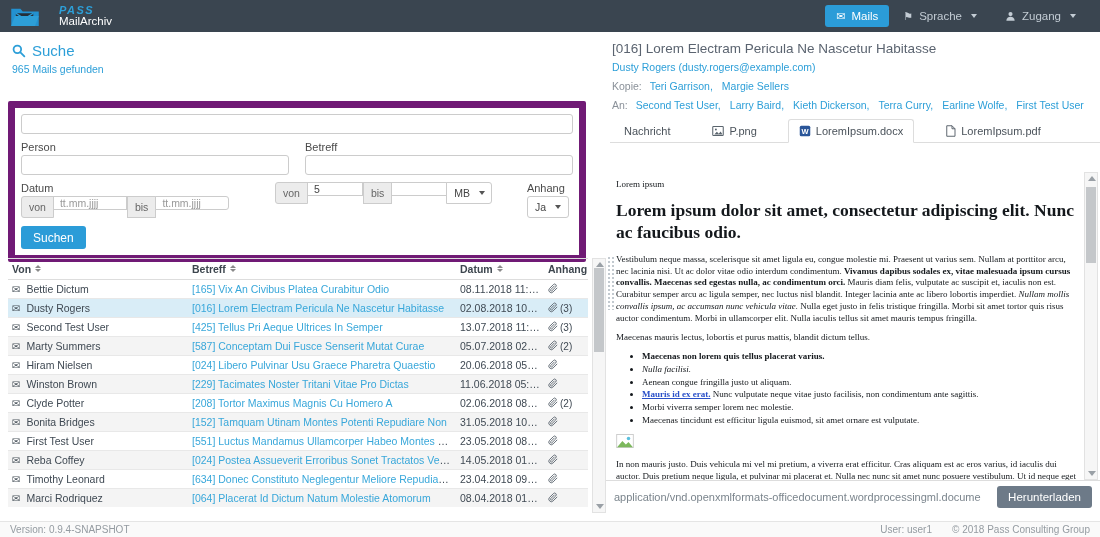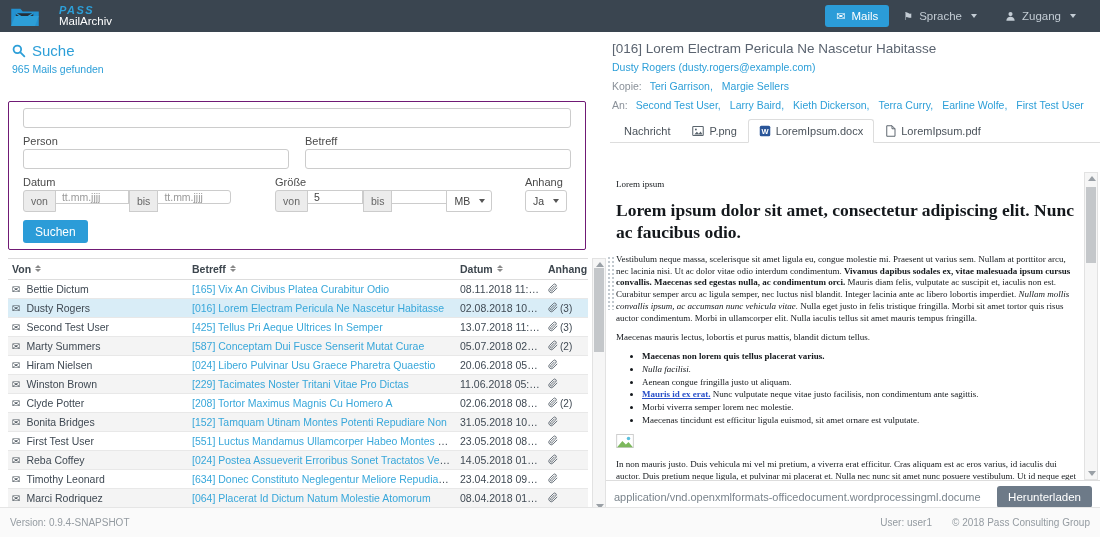--- a/index.html
+++ b/index.html
@@ -24,22 +24,22 @@
   .caret.dark{border-top-color:#555;}
 
   
   .main{position:absolute;top:32px;left:0;right:0;bottom:24px;background:#fff;}
   .left-pane{position:absolute;left:0;top:0;width:590px;bottom:0;overflow:hidden;}
   .right-pane{position:absolute;left:606px;top:0;right:0;bottom:0;overflow:hidden;}
 
   
   .search-head{margin:10px 0 0 12px;color:#2d9fd8;font-size:15px;display:flex;align-items:center;gap:6px;}
   .result-count{margin:4px 0 0 12px;color:#2d9fd8;font-size:10.5px;}
-  .search-panel{position:absolute;left:8px;top:69px;width:578px;border:1px solid #701a75;
-    border-radius:2px;padding:6px 14px;}
+  .search-panel{position:absolute;left:8px;top:69px;width:578px;border:7px solid #701a75;
+    border-radius:2px;padding:6px 6px;}
   input.text{height:20px;border:1px solid #ccc;border-radius:3px;font-size:10.5px;
     padding:2px 6px;color:#444;width:100%;outline:none;}
   input.text::placeholder{color:#999;}
   .frow{margin-top:7px;}
   .row2{display:flex;gap:16px;}
   .col{flex:1;}
   label{display:block;font-size:11px;color:#4a4a4a;margin-bottom:3px;height:11px;}
   .row3{display:flex;}
   .f-datum{width:230px;}
   .f-groesse{width:252px;margin-left:24px;}
@@ -87,21 +87,21 @@
   .list-scrollbar .sb-thumb{top:9px;height:84px;}
   .splitter{position:absolute;left:607px;top:224px;width:8px;height:54px;cursor:col-resize;
     background-image:radial-gradient(#c2c9cf 1px,transparent 1.2px);background-size:4px 4px;}
 
   
   .msg-subject{margin:9px 0 0 6px;font-size:13.5px;color:#5b6470;}
   .msg-from{margin:5px 0 0 6px;font-size:10.5px;color:#2d9fd8;}
   .meta-row{margin:7px 0 0 6px;font-size:10.5px;color:#8a9199;display:flex;align-items:center;}
   .meta-label{margin-right:8px;}
   .meta-links a{color:#2d9fd8;margin-right:9px;}
-  .tabs{margin:8px 0 0 4px;display:flex;border-bottom:1px solid #ddd;padding-left:3px;align-items:flex-end;}
+  .tabs{margin:8px 0 0 4px;display:flex;border-bottom:1px solid #ddd;padding-left:3px;align-items:flex-end;gap:20px;}
   .tab{padding:5px 10px;font-size:11px;color:#4a525a;display:flex;align-items:center;gap:5px;
     border:1px solid transparent;margin-bottom:-1px;cursor:pointer;white-space:nowrap;}
   .tab.active{background:#fff;border-color:#ddd;border-bottom-color:#fff;border-radius:3px 3px 0 0;}
   .tab .ticon{display:flex;align-items:center;}
 
   
   .doc-area{position:absolute;left:4px;right:2px;top:140px;bottom:33px;overflow:hidden;}
   .doc-content{position:absolute;left:0;right:17px;top:0;bottom:0;overflow:hidden;
     padding:4px 4px 0 6px;font-family:"Liberation Serif","DejaVu Serif",serif;
     font-size:9px;color:#14181c;line-height:1.32;}
@@ -115,21 +115,21 @@
   .doc-scroll{position:absolute;right:0;top:0;bottom:0;width:14px;background:#f6f6f6;border:1px solid #e2e2e2;}
   .doc-scroll .sb-thumb{top:14px;height:76px;}
 
   .bottom-bar{position:absolute;left:0;right:0;bottom:0;height:33px;border-top:1px solid #ddd;
     display:flex;align-items:center;justify-content:space-between;padding:0 8px;background:#fff;}
   .mime{font-size:11px;color:#7b858d;white-space:nowrap;overflow:hidden;}
   .btn-download{background:#6d7a88;color:#fff;border:none;border-radius:3px;font-size:11.5px;
     padding:5px 11px;cursor:pointer;margin-left:16px;}
 
   
-  footer{position:absolute;left:0;right:0;bottom:0;height:30px;background:#fafafa;
+  footer{position:absolute;left:0;right:0;bottom:0;height:16px;background:#fafafa;
     border-top:1px solid #e5e5e5;display:flex;align-items:center;justify-content:space-between;
     padding:0 10px;font-size:10px;color:#949ba1;}
   .footer-right{display:flex;gap:20px;}
 </style>
 </head>
 <body>
 
 <div class="navbar">
   <div class="brand">
     <span style="display:flex;">
@@ -198,21 +198,20 @@
         <div class="f-datum">
           <label>Datum</label>
           <div class="igroup">
             <span class="addon">von</span>
             <input type="text" style="width: 74px;" placeholder="tt.mm.jjjj">
             <span class="addon">bis</span>
             <input type="text" class="last" style="width: 74px;" placeholder="tt.mm.jjjj">
           </div>
         </div>
         <div class="f-groesse">
-          <label>Größe</label>
           <div class="igroup">
             <span class="addon">von</span>
             <input type="text" style="width: 56px;" value="5">
             <span class="addon">bis</span>
             <input type="text" style="width: 56px;" value="">
             <div class="selectbox" style="width:46px;justify-content:space-between;">
               <span>MB</span>
               <span class="caret dark"></span>
             </div>
           </div>

